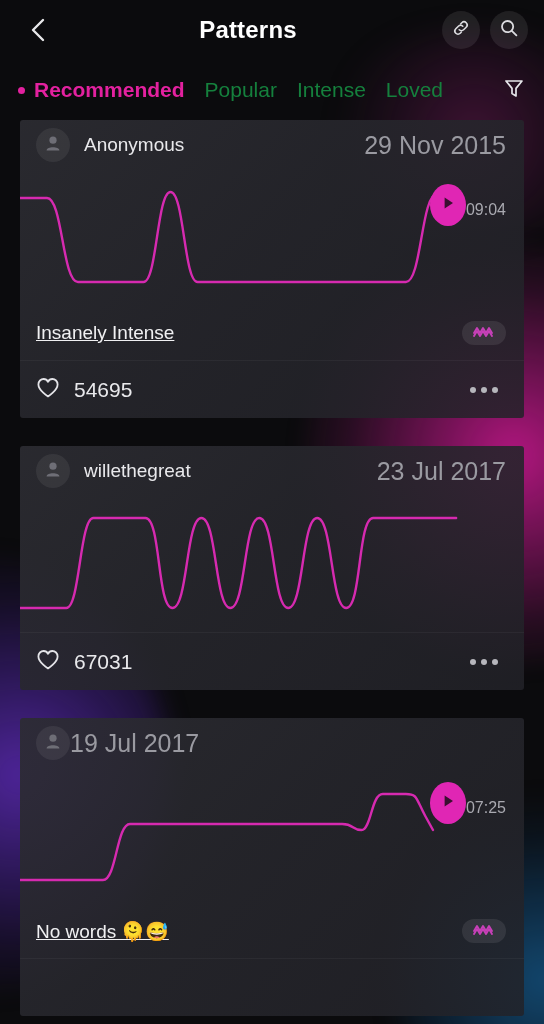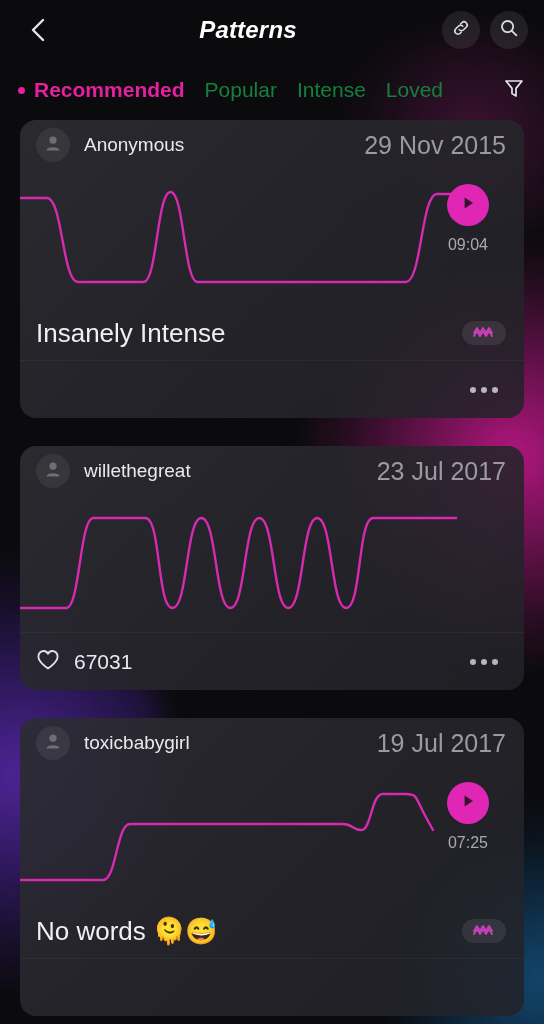--- a/index.html
+++ b/index.html
@@ -59,21 +59,20 @@
         rgba(50,12,44,0.0) 75%);
     filter:blur(14px);
   }
 
   
   .topbar {
     position:relative; z-index:5;
     height:60px; width:544px;
     display:flex; align-items:center;
     padding:0 16px;
-    font-style:italic;
   }
   .back-btn {
     width:44px; height:44px;
     display:flex; align-items:center; justify-content:center;
     cursor:pointer;
   }
   .back-btn svg { display:block; }
   .topbar-title {
     flex:1; text-align:center;
     color:#ffffff; font-size:24px; font-weight:bold;
@@ -124,21 +123,21 @@
     position:relative; z-index:4;
     padding:0 20px;
     display:flex; flex-direction:column; gap:28px;
   }
   .card {
     position:relative;
     background:linear-gradient(135deg,
         rgba(44,44,50,0.92) 0%,
         rgba(38,38,44,0.90) 45%,
         rgba(34,34,40,0.86) 100%);
-    border-radius:16px;
+    border-radius:3px;
     overflow:hidden;
   }
   .card-head {
     height:50px;
     display:flex; align-items:center;
     padding:0 18px 0 16px;
   }
   .avatar {
     width:34px; height:34px; border-radius:50%;
     background:rgba(255,255,255,0.065);
@@ -160,44 +159,45 @@
   }
   .wave-svg {
     position:absolute; left:0; top:0;
     width:440px; height:136px;
     overflow:visible;
   }
   .play-col {
     position:absolute;
     right:18px; top:14px;
     width:76px;
-    display:flex; flex-direction:column; align-items:center;
+    display:flex; align-items:center;
   }
   .play-btn {
     width:42px; height:42px; border-radius:50%;
     background:#e026b4;
     display:flex; align-items:center; justify-content:center;
     cursor:pointer;
   }
   .duration {
     margin-top:10px;
     color:#a9a9b0; font-size:16px;
   }
 
   
   .title-row {
     min-height:54px;
     display:flex; align-items:center;
     padding:0 18px 0 16px;
     position:relative;
   }
   .title-text {
-    color:#f0f0f2; font-size:26px;
+    color:#f0f0f2; font-size:19px;
     white-space:nowrap; overflow:hidden;
     flex:1;
+    text-decoration:underline;
   }
   .vib-badge {
     flex:0 0 auto;
     margin-left:12px;
     width:44px; height:24px; border-radius:12px;
     background:rgba(255,255,255,0.085);
     display:flex; align-items:center; justify-content:center;
   }
   .title-row.badge-right .vib-badge { margin-left:auto; }
 
@@ -327,20 +327,28 @@
           <span>
             <svg width="24" height="14" viewBox="0 0 24 14">
               <path d="M2 9 L5 4 L8 9 L11 4 L14 9 L17 4 L20 9" stroke="#c740b8" stroke-width="1.9" fill="none" stroke-linecap="round" stroke-linejoin="round"></path>
               <path d="M2 12 L5 7 L8 12 L11 7 L14 12 L17 7 L20 12" stroke="#c740b8" stroke-width="1.9" fill="none" stroke-linecap="round" stroke-linejoin="round"></path>
             </svg>
           </span>
         </span>
       </div>
 
       <div class="card-foot">
+        <div class="likes">
+          <span>
+            <svg width="24" height="22" viewBox="0 0 24 22">
+              <path d="M12 19.4 C12 19.4 2.4 13.2 2.4 7.4 C2.4 4.2 4.9 2 7.6 2 C9.6 2 11.2 3.2 12 4.8 C12.8 3.2 14.4 2 16.4 2 C19.1 2 21.6 4.2 21.6 7.4 C21.6 13.2 12 19.4 12 19.4 Z" stroke="#e4e4e8" stroke-width="1.8" fill="none" stroke-linejoin="round"></path>
+            </svg>
+          </span>
+          <span class="likes-count">54695</span>
+        </div>
         <div class="more-btn">
           <i></i>
           <i></i>
           <i></i>
         </div>
       </div>
     </div>
 
     <div class="card">
       <div class="card-head">
@@ -383,21 +391,20 @@
     <div class="card">
       <div class="card-head">
         <div class="avatar">
           <span>
             <svg width="20" height="20" viewBox="0 0 20 20">
               <circle cx="10" cy="7.2" r="3.6" fill="#6e6e76"></circle>
               <path d="M3.6 17.4 C3.6 13.2 16.4 13.2 16.4 17.4 Z" fill="#6e6e76"></path>
             </svg>
           </span>
         </div>
-        <div class="author">toxicbabygirl</div>
         <div class="date">19 Jul 2017</div>
       </div>
 
       <div class="wave-zone">
         <svg class="wave-svg" viewBox="0 0 456 136" preserveAspectRatio="none">
           <path id="wave2" stroke="#d62ab0" stroke-width="2.4" fill="none" stroke-linecap="round" stroke-linejoin="round" vector-effect="non-scaling-stroke" d="M -4,112 L 86,112 C 100,112 100,56 114,56 L 334,56 C 346,56 344,62 354,62 C 364,62 364,26 376,26 L 400,26 C 412,26 410,30 420,48 L 428,62"></path>
         </svg>
         <div class="play-col">
           <div class="play-btn">
             <span>

